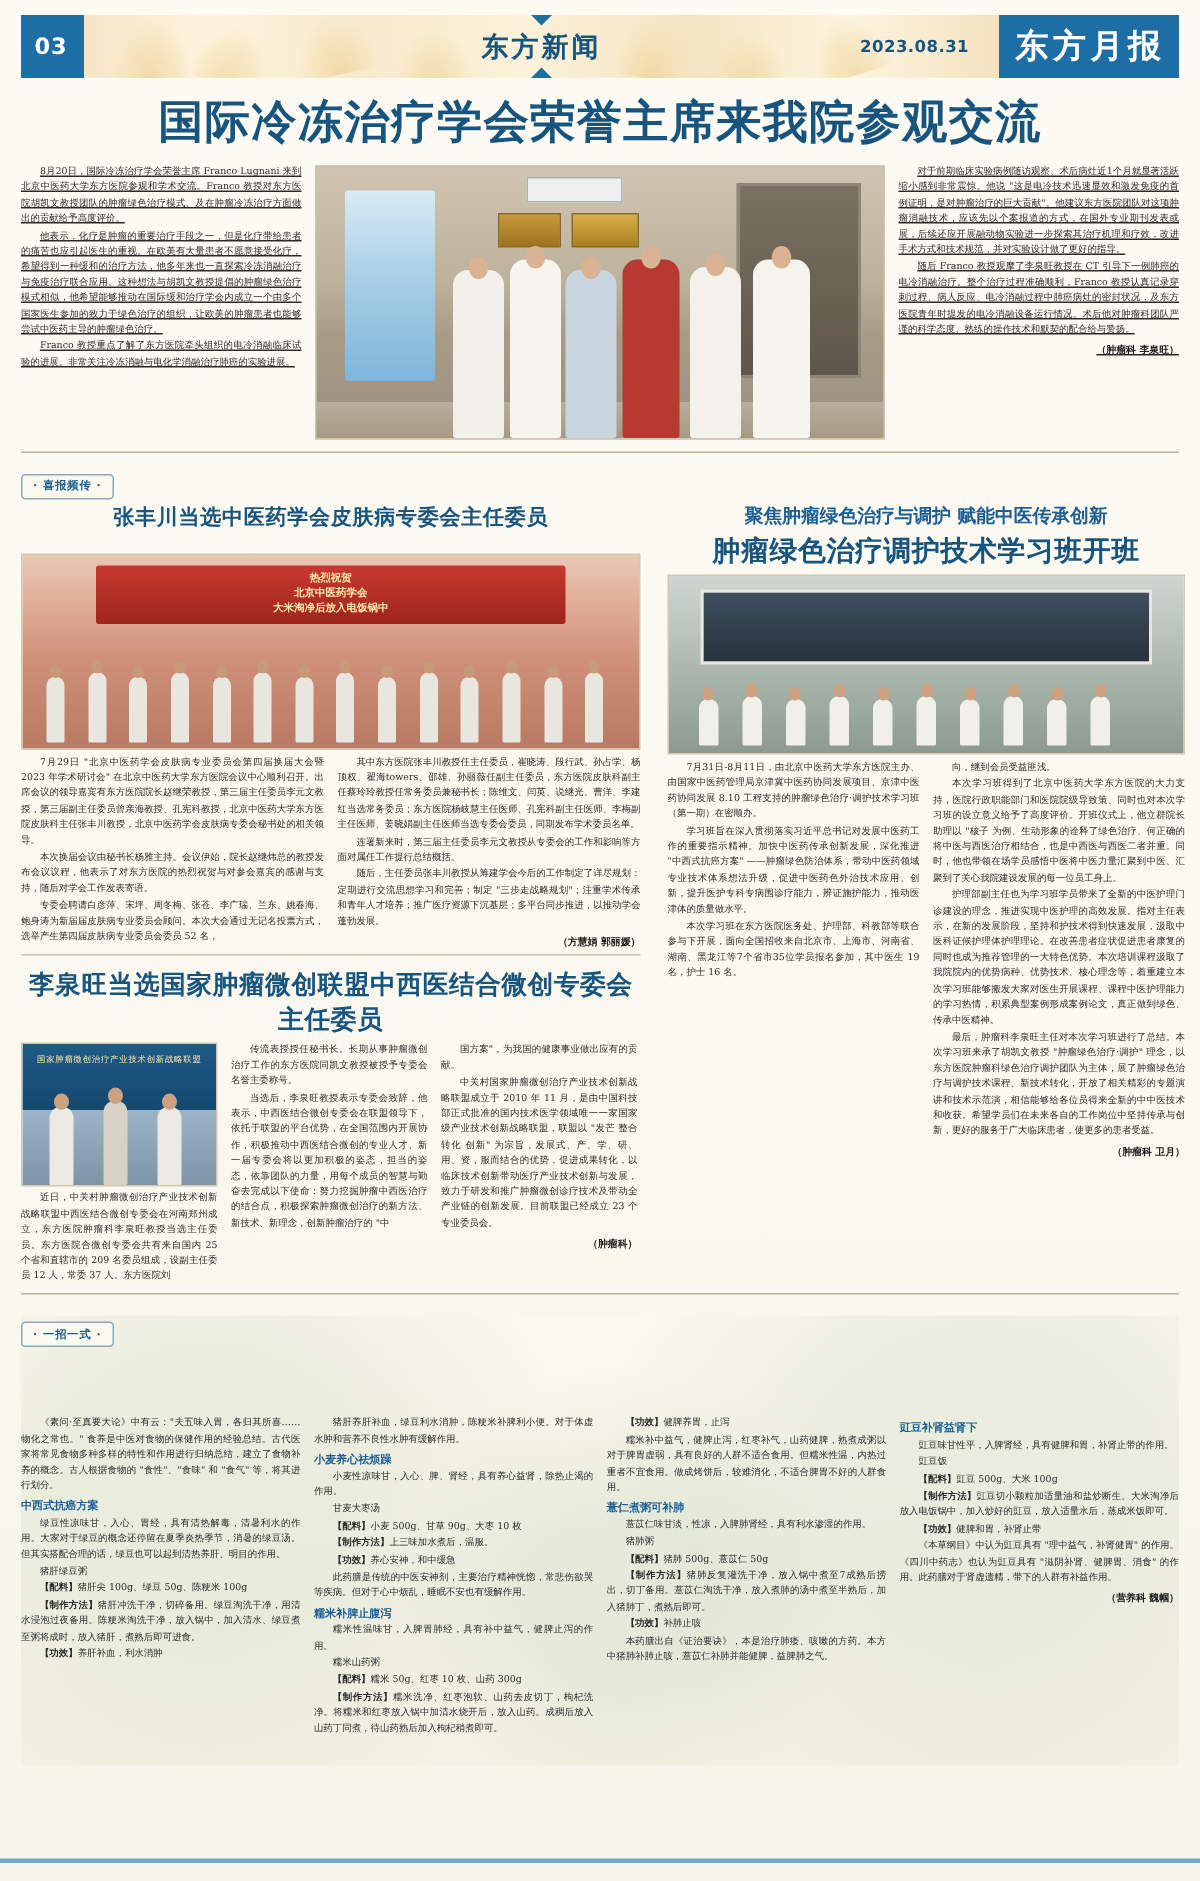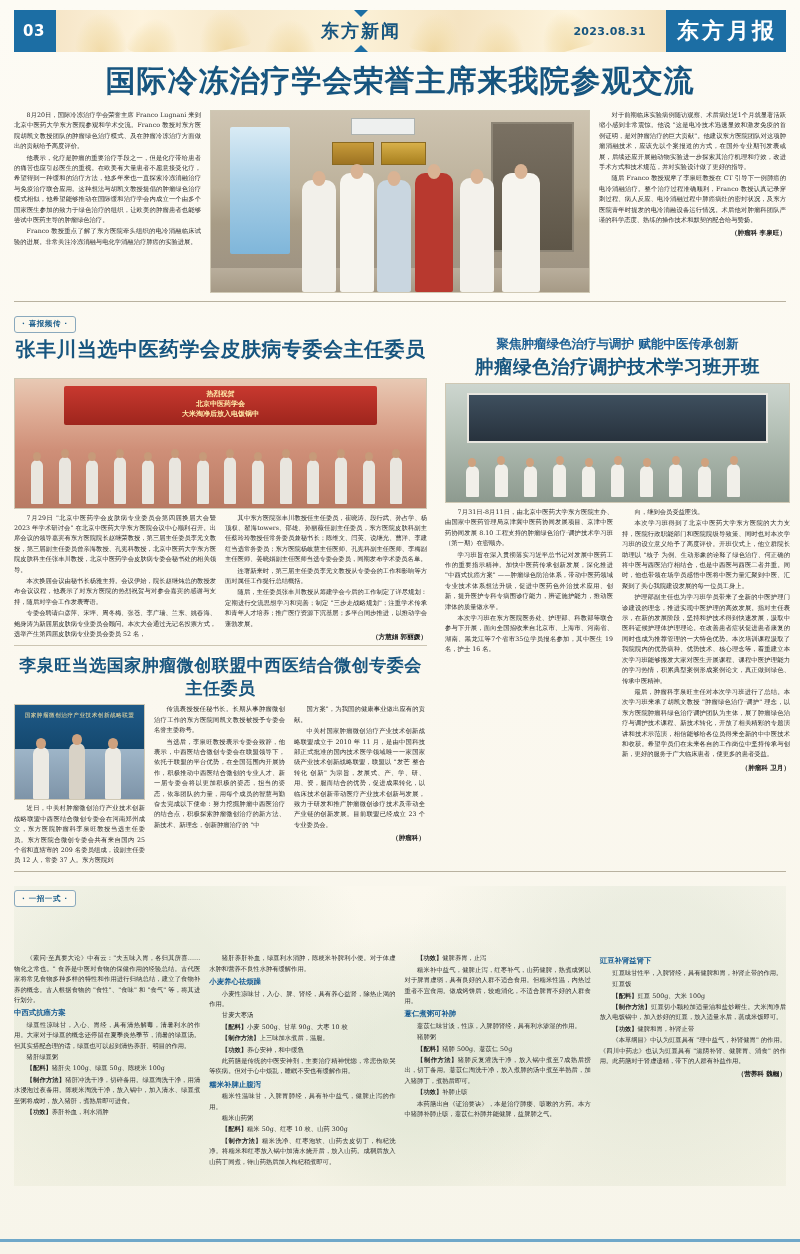--- a/index.html
+++ b/index.html
@@ -66,21 +66,21 @@
   .col-text {
     font-family: "DejaVu Serif", "Liberation Serif", serif;
     font-size: 6.3px; line-height: 10.4px; color: #2a2a2a;
     text-align: justify; text-justify: inter-character;
   }
   .col-text p { text-indent: 2em; margin-bottom: 1px; }
   .byline { text-align: right; font-weight: bold; font-size: 6.6px; margin-top: 3px; color:#1a1a1a;}
 
   
   .lead-body { display: flex; gap: 9px; align-items: flex-start; }
-  .lead-col { width: 193px; }
+  .lead-col { width: 193px; text-decoration: underline; }
   .lead-photo {
     width: 380px; height: 183px; position: relative; overflow: hidden;
     border: 1px solid #cfc8b4; background: #b9b0a0;
   }
   .photo-wall { position:absolute; inset:0;
     background: linear-gradient(180deg,#cfc5b2 0%,#bdb29c 42%,#a89c86 62%,#9a9082 100%); }
   .photo-door { position:absolute; right:4%; top:6%; width:22%; height:72%;
     background: linear-gradient(180deg,#7a7163 0%,#5e5648 100%); border:2px solid #8d8576;}
   .photo-banner { position:absolute; left:5%; top:9%; width:16%; height:70%;
     background: linear-gradient(180deg,#d9ebf5 0%,#a9cfe6 45%,#7fb6da 100%); border-radius:2px;}
@@ -106,21 +106,21 @@
   }
 
   .rule { height: 1px; background: #b9b2a0; margin: 4px 0; }
   .rule.thin2 { height:1px; background:#ccc5b3; }
 
   
   .hl-big {
     color:#17557f; font-weight:bold; letter-spacing:.5px;
     font-family:"DejaVu Sans","Liberation Sans",sans-serif;
   }
-  .hl-2 { font-size: 20px; text-align: center; padding: 3px 0 5px 0; }
+  .hl-2 { font-size: 14px; text-align: center; padding: 3px 0 5px 0; }
   .hl-3 { font-size: 19px; text-align: center; padding: 4px 0 4px 0; }
   .hl-shoulder { font-size: 12.5px; color:#1d6095; font-weight:bold; text-align:center; padding-top:2px;margin-top:28px;}
   .hl-right { font-size: 18.5px; text-align:center; padding: 1px 0 4px 0; }
   .hl-food { font-size: 25px; text-align:center; padding: 5px 0 6px 0; }
 
   
   .cols { display: flex; gap: 9px; }
   .vsep { width:1px; background:#c8c2b2; align-self: stretch; }
 
   

